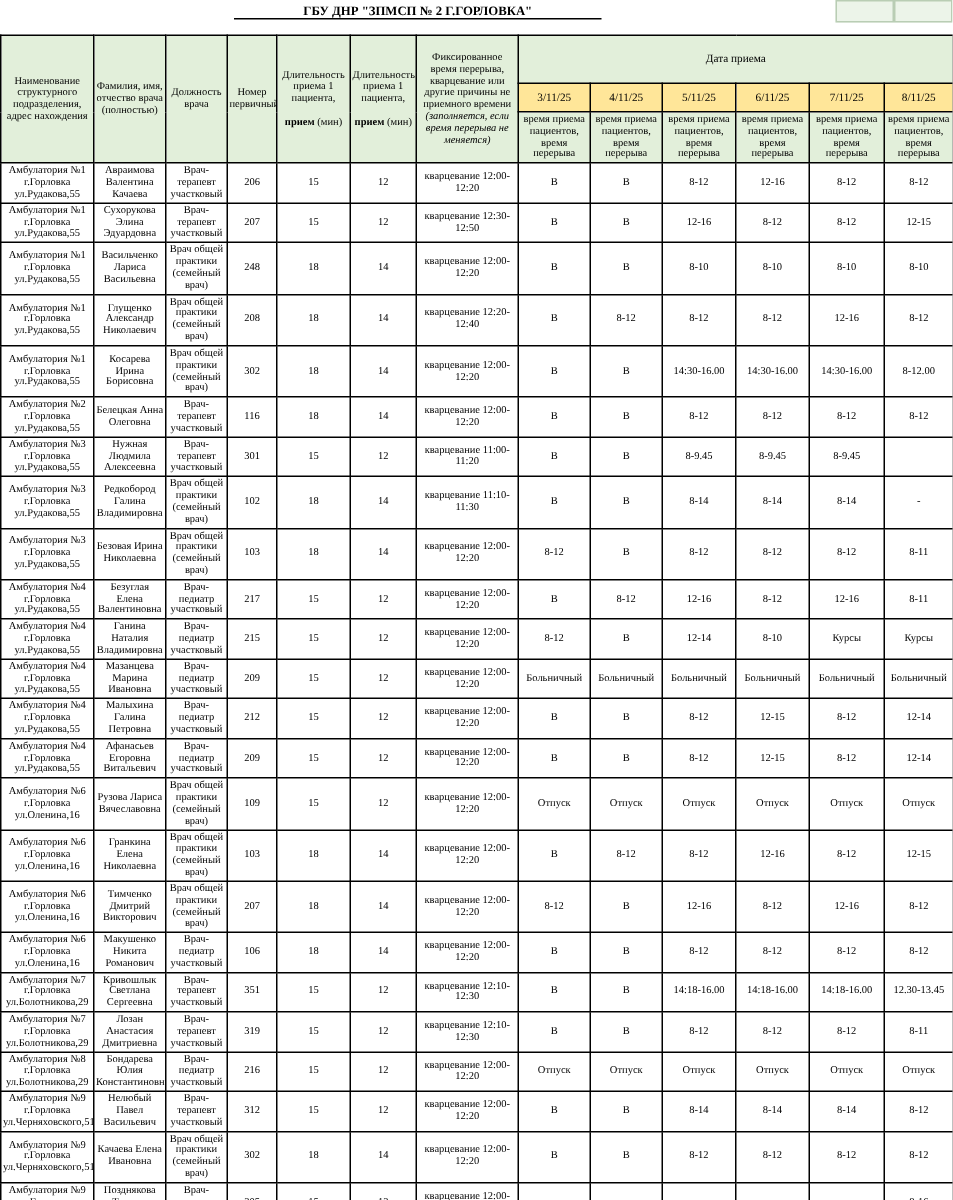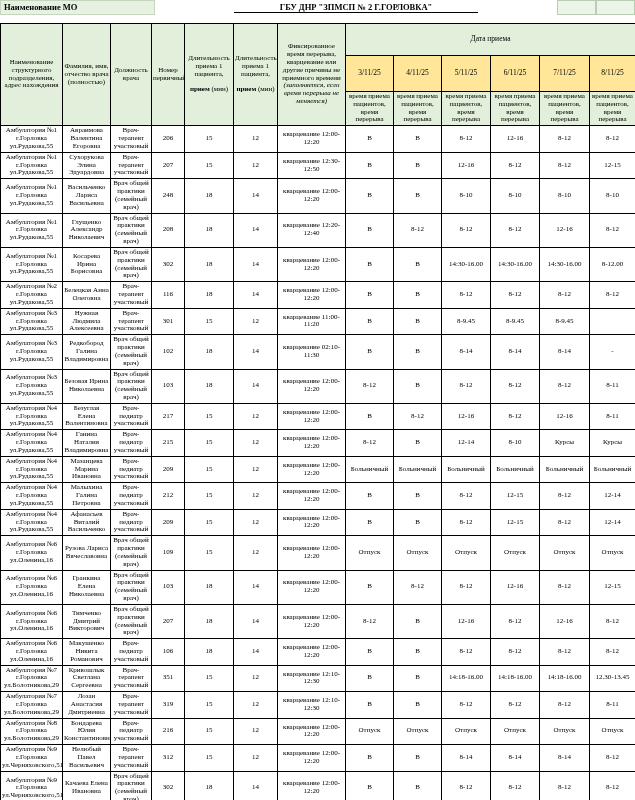--- a/index.html
+++ b/index.html
@@ -25,35 +25,34 @@
 
   .gap { height: 8px; }
 
   table { border-collapse: collapse; table-layout: fixed; width: 635px; }
   th, td {
     border: 1px solid #000; text-align: center; vertical-align: middle;
     font-weight: normal; overflow: hidden;
   }
   thead th { background: #e2efda; font-size: 7px; line-height: 1.12; padding: 1px; }
   thead th.date-band { height: 32px; font-size: 7.5px; }
-  thead th.date-cell { background: #ffe699; height: 36px; font-size: 7.5px; }
+  thead th.date-cell { background: #ffe699; height: 19px; font-size: 7.5px; }
   thead th.time-cell { height: 30px; }
   thead th b { font-weight: bold; margin-left: 48px; }
   thead th i { }
 
   tbody td { font-size: 7px; line-height: 1.12; padding: 1px 1px; background: #fff; }
   tbody td.unit { white-space: pre-line; }
 </style>
 </head>
 <body>
 
 <div class="sheet">
 
   <div class="top-band">
-    <div class="mo-label">Наименование МО</div>
     <div class="mo-title">
       <span>ГБУ ДНР "ЗПМСП № 2 Г.ГОРЛОВКА"</span>
     </div>
     <div class="tr-cell"></div>
     <div class="tr-cell"></div>
   </div>
 
   <div class="gap"></div>
 
   <table>
@@ -109,21 +108,21 @@
           <th class="time-cell">время приема пациентов, время перерыва</th>
           <th class="time-cell">время приема пациентов, время перерыва</th>
           <th class="time-cell">время приема пациентов, время перерыва</th>
         </tr>
     </thead>
     <tbody id="tbody">
         <tr>
           <td class="unit">Амбулатория №1
 г.Горловка
 ул.Рудакова,55</td>
-          <td>Авраимова Валентина Егоровна</td>
+          <td>Авраимова Валентина Качаева</td>
           <td>Врач-терапевт участковый</td>
           <td>206</td>
           <td>15</td>
           <td>12</td>
           <td>кварцевание 12:00-12:20</td>
           <td>В</td>
           <td>В</td>
           <td>8-12</td>
           <td>12-16</td>
           <td>8-12</td>
@@ -233,21 +232,21 @@
         </tr>
         <tr>
           <td class="unit">Амбулатория №3
 г.Горловка
 ул.Рудакова,55</td>
           <td>Редкобород Галина Владимировна</td>
           <td>Врач общей практики (семейный врач)</td>
           <td>102</td>
           <td>18</td>
           <td>14</td>
-          <td>кварцевание 02:10-11:30</td>
+          <td>кварцевание 11:10-11:30</td>
           <td>В</td>
           <td>В</td>
           <td>8-14</td>
           <td>8-14</td>
           <td>8-14</td>
           <td>-</td>
         </tr>
         <tr>
           <td class="unit">Амбулатория №3
 г.Горловка
@@ -330,21 +329,21 @@
           <td>В</td>
           <td>8-12</td>
           <td>12-15</td>
           <td>8-12</td>
           <td>12-14</td>
         </tr>
         <tr>
           <td class="unit">Амбулатория №4
 г.Горловка
 ул.Рудакова,55</td>
-          <td>Афанасьев Виталий Васильченко</td>
+          <td>Афанасьев Егоровна Витальевич</td>
           <td>Врач-педиатр участковый</td>
           <td>209</td>
           <td>15</td>
           <td>12</td>
           <td>кварцевание 12:00-12:20</td>
           <td>В</td>
           <td>В</td>
           <td>8-12</td>
           <td>12-15</td>
           <td>8-12</td>

